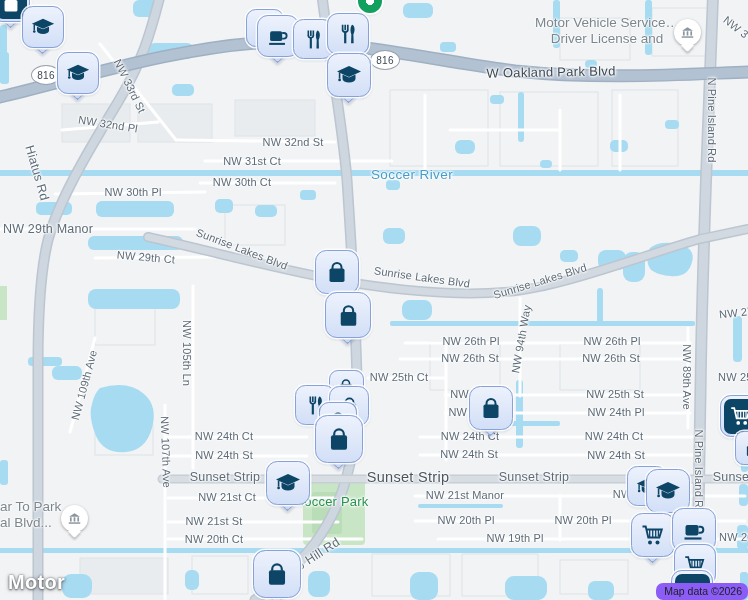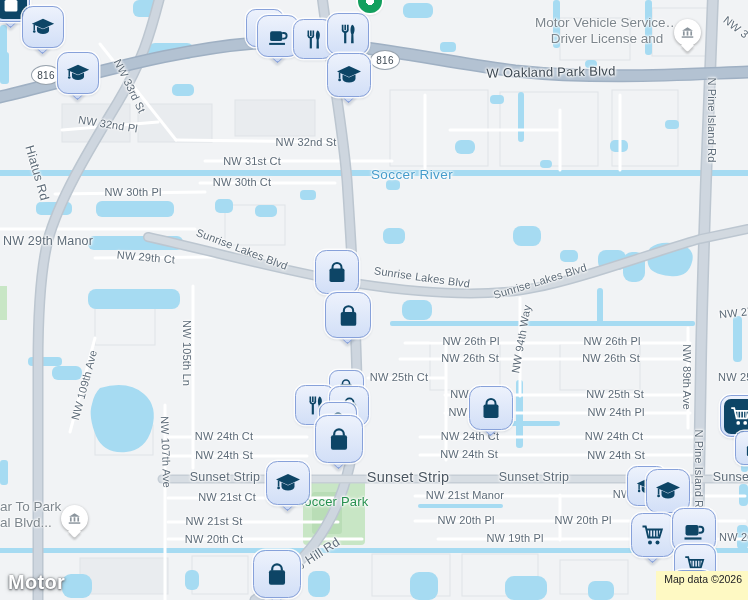--- a/index.html
+++ b/index.html
@@ -41,22 +41,22 @@
     box-shadow:2px 2px 2px rgba(0,0,0,.18);}
   .poi-label{position:absolute;z-index:38;color:#7d868d;font-size:13.5px;line-height:16px;
     text-shadow:0 0 2px #fff,0 0 2px #fff,0 0 3px #fff,0 0 3px #fff;}
   #driver-label{text-align:center;width:170px;}
   .shield{position:absolute;width:28px;height:18px;background:#fff;border:1.5px solid #97a2ad;
     border-radius:50%;z-index:12;display:flex;align-items:center;justify-content:center;
     font-size:10px;color:#3f4a54;letter-spacing:.3px;}
   #google-logo{position:absolute;left:8px;bottom:6px;z-index:50;font-size:20px;font-weight:700;
     color:#fff;letter-spacing:.3px;
     text-shadow:0 0 2px rgba(95,99,104,.9),0 1px 2px rgba(95,99,104,.8),0 1px 4px rgba(60,64,67,.5);}
-  #attribution{position:absolute;right:0;bottom:0;z-index:50;background:#fef9c3;
-    font-size:10.5px;color:#202124;padding:2px 6px 14px 8px;line-height:13px;}
+  #attribution{position:absolute;right:0;bottom:0;z-index:50;background:#8b5cf6;
+    font-size:10.5px;color:#202124;padding:2px 6px 2px 8px;line-height:13px;border-radius:7px;}
 </style>
 </head>
 <body>
 
 <div id="viewport">
 
   <svg id="basemap" width="748" height="600" viewBox="0 0 748 600">
     <rect x="0" y="0" width="748" height="600" fill="#f1f3f5"></rect>
 
     <g fill="#e9ecef" stroke="#dfe3e7" stroke-width="1">
@@ -194,25 +194,25 @@
 
     <g fill="none" stroke-linecap="round">
       <path d="M0 97 C80 78 180 46 272 42 C352 40 430 60 515 71 C600 80 690 74 748 72" stroke="#9fb0c3" stroke-width="13"></path>
       <path d="M0 97 C80 78 180 46 272 42 C352 40 430 60 515 71 C600 80 690 74 748 72" stroke="#b3c2d2" stroke-width="10"></path>
     </g>
   </svg>
 
   <div id="labels">
       <span class="lbl street" style="left: 130px; top: 86px; transform: translate(-50%, -50%) rotate(64deg);">NW 33rd St</span>
       <span class="lbl street" style="left: 108px; top: 124px; transform: translate(-50%, -50%) rotate(9deg);">NW 32nd Pl</span>
-      <span class="lbl street" style="left: 306px; top: 142px; transform: translate(-50%, -50%) rotate(0deg);">NW 32nd St</span>
+      <span class="lbl street" style="left: 293px; top: 142px; transform: translate(-50%, -50%) rotate(0deg);">NW 32nd St</span>
       <span class="lbl street" style="left: 252px; top: 161px; transform: translate(-50%, -50%) rotate(0deg);">NW 31st Ct</span>
       <span class="lbl street" style="left: 242px; top: 182px; transform: translate(-50%, -50%) rotate(0deg);">NW 30th Ct</span>
       <span class="lbl street" style="left: 133px; top: 192px; transform: translate(-50%, -50%) rotate(0deg);">NW 30th Pl</span>
-      <span class="lbl street-lg" style="left: 48px; top: 241px; transform: translate(-50%, -50%) rotate(0deg);">NW 29th Manor</span>
+      <span class="lbl street-lg" style="left: 48px; top: 229px; transform: translate(-50%, -50%) rotate(0deg);">NW 29th Manor</span>
       <span class="lbl street" style="left: 146px; top: 257px; transform: translate(-50%, -50%) rotate(5deg);">NW 29th Ct</span>
       <span class="lbl street-lg" style="left: 37px; top: 173px; transform: translate(-50%, -50%) rotate(74deg);">Hiatus Rd</span>
       <span class="lbl street" style="left: 736px; top: 27px; transform: translate(-50%, -50%) rotate(38deg);">NW 3</span>
       <span class="lbl water" style="left: 412px; top: 174px; transform: translate(-50%, -50%) rotate(0deg);">Soccer River</span>
       <span class="lbl street" style="left: 242px; top: 249px; transform: translate(-50%, -50%) rotate(21deg);">Sunrise Lakes Blvd</span>
       <span class="lbl street" style="left: 422px; top: 277px; transform: translate(-50%, -50%) rotate(8deg);">Sunrise Lakes Blvd</span>
       <span class="lbl street" style="left: 540px; top: 281px; transform: translate(-50%, -50%) rotate(-17deg);">Sunrise Lakes Blvd</span>
       <span class="lbl street" style="left: 352px; top: 283px; transform: translate(-50%, -50%) rotate(85deg);">Nob Hill Rd</span>
       <span class="lbl street" style="left: 712px; top: 120px; transform: translate(-50%, -50%) rotate(90deg);">N Pine Island Rd</span>
       <span class="lbl street" style="left: 699px; top: 472px; transform: translate(-50%, -50%) rotate(90deg);">N Pine Island Rd</span>

